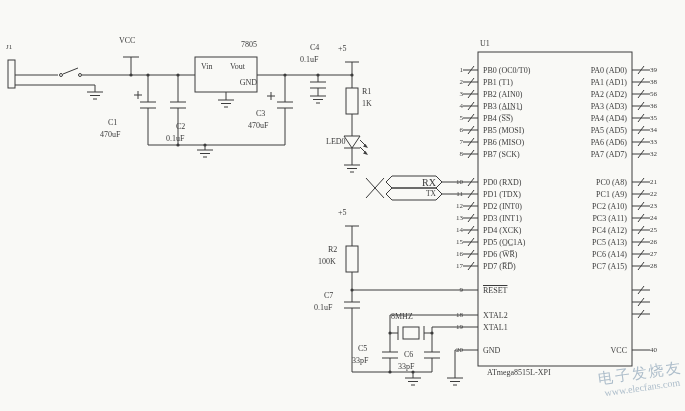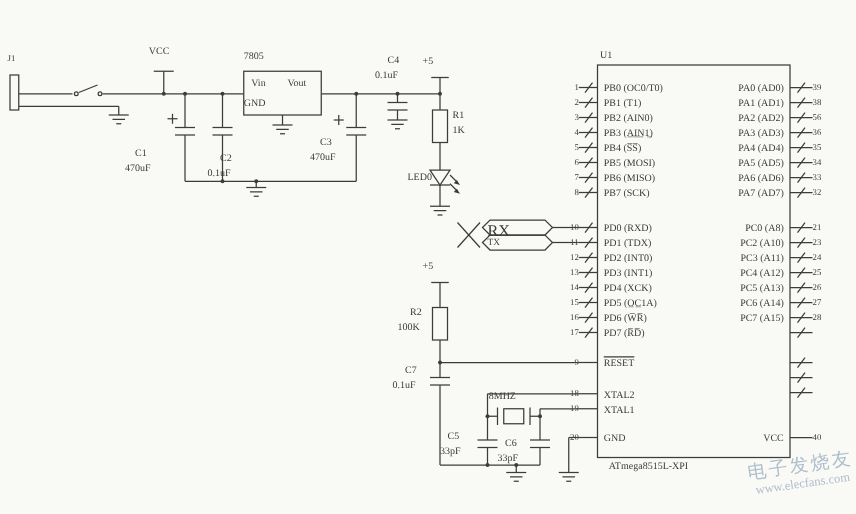--- a/index.html
+++ b/index.html
@@ -2,21 +2,21 @@
 <html><head>
 <meta charset="utf-8">
 <style>
   *{margin:0;padding:0;box-sizing:border-box}
   body{background:#e9e9e9;font-family:"Liberation Serif",serif}
   #stage{position:relative;width:685px;height:411px;background:#f9f9f6;color:#3c3c3c;overflow:hidden;font-family:"Liberation Serif",serif}
   .wires{position:absolute;left:0;top:0}
   .wires line,.wires rect,.wires polygon,.wires circle{stroke:#3c3c3c;stroke-width:1;fill:none}
   .wires .dotfill{fill:#3c3c3c;stroke:none}
   .t{position:absolute;font-size:8px;line-height:1;white-space:nowrap}
-  .t.c{text-align:left}
+  .t.c{text-align:right}
   .pins-col{position:absolute}
   .pin-row{display:flex;align-items:center;height:12px;font-size:8px;white-space:nowrap}
   .pin-num{font-size:7px}
   .left-col .pin-num{width:33px;text-align:right}
   .left-col .pin-label{padding-left:20px}
   .right-col .pin-label{width:127px;text-align:right}
   .right-col .pin-num{margin-left:23px}
   .overline{text-decoration:overline}
   .wm{position:absolute;left:586px;top:364px;width:110px;transform:rotate(-8deg);color:#aebecb;text-align:center}
   .wm .l1{font-size:15px;letter-spacing:2px;line-height:1.2}
@@ -238,21 +238,21 @@
   <div class="t" style="left:176px;top:123px">C2</div>
   <div class="t" style="left:166px;top:135px">0.1uF</div>
   <div class="t" style="left:256px;top:110px">C3</div>
   <div class="t" style="left:248px;top:122px">470uF</div>
   <div class="t" style="left:310px;top:44px">C4</div>
   <div class="t" style="left:300px;top:56px">0.1uF</div>
   <div class="t" style="left:338px;top:45px">+5</div>
   <div class="t" style="left:362px;top:88px">R1</div>
   <div class="t" style="left:362px;top:100px">1K</div>
   <div class="t" style="left:326px;top:138px">LED0</div>
-  <div class="t c" style="left:390px;top:178px;width:46px;font-size:13px">RX</div>
+  <div class="t c" style="left:390px;top:178px;width:46px;font-size:10px">RX</div>
   <div class="t c" style="left:390px;top:190px;width:46px;font-size:7.5px">TX</div>
   <div class="t" style="left:338px;top:209px">+5</div>
   <div class="t" style="left:328px;top:246px">R2</div>
   <div class="t" style="left:318px;top:258px">100K</div>
   <div class="t" style="left:324px;top:292px">C7</div>
   <div class="t" style="left:314px;top:304px">0.1uF</div>
   <div class="t" style="left:391px;top:313px">8MHZ</div>
   <div class="t" style="left:358px;top:345px">C5</div>
   <div class="t" style="left:352px;top:357px">33pF</div>
   <div class="t" style="left:404px;top:351px">C6</div>
@@ -412,20 +412,24 @@
         <span class="pin-num">32</span>
       </div>
     </div>
   <div class="pins-col right-col" style="left:500px;top:176px">
 
       <div class="pin-row">
         <span class="pin-label">PC0 (A8)</span>
         <span class="pin-num">21</span>
       </div>
 
+      <div class="pin-row">
+        <span class="pin-label">PC1 (A9)</span>
+        <span class="pin-num">22</span>
+      </div>
 
       <div class="pin-row">
         <span class="pin-label">PC2 (A10)</span>
         <span class="pin-num">23</span>
       </div>
 
       <div class="pin-row">
         <span class="pin-label">PC3 (A11)</span>
         <span class="pin-num">24</span>
       </div>

